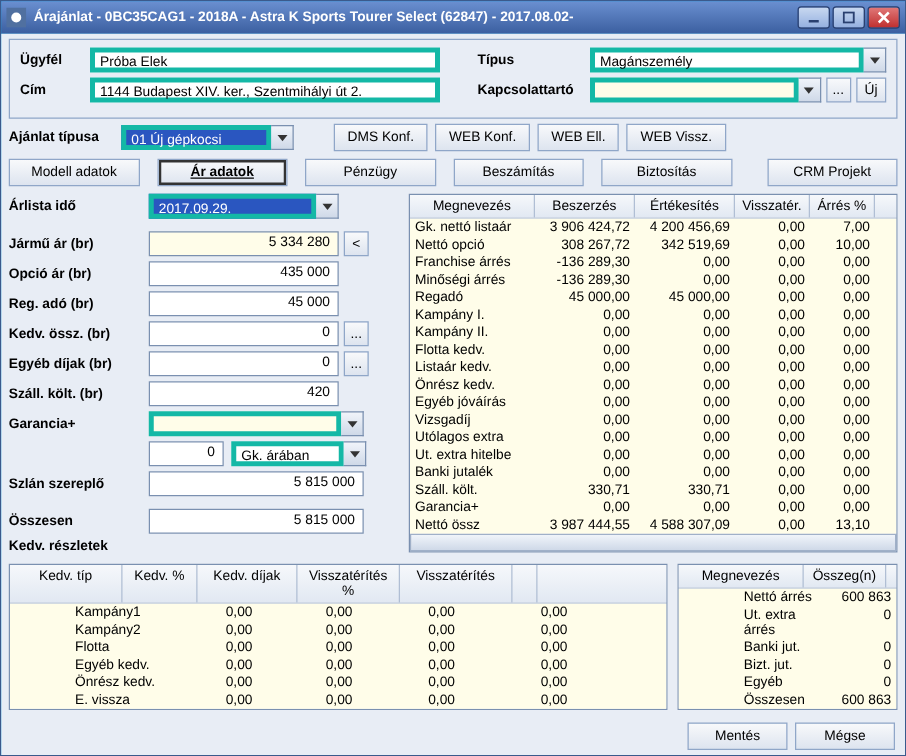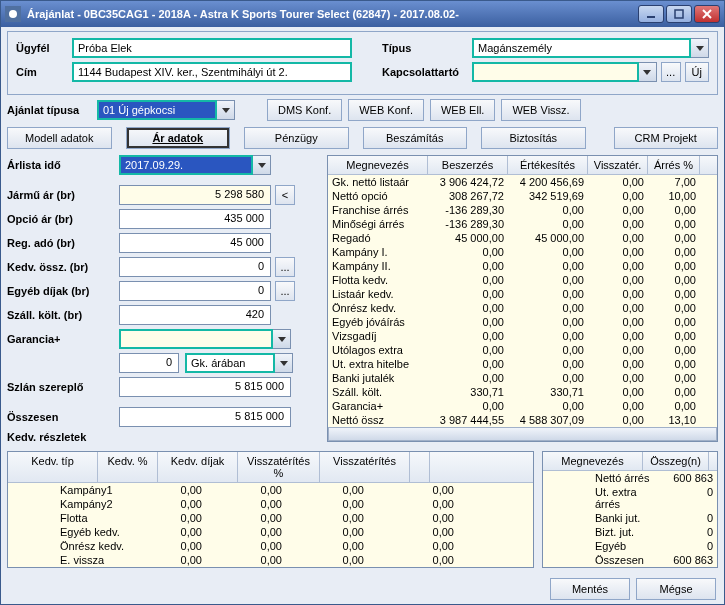--- a/index.html
+++ b/index.html
@@ -9,21 +9,21 @@
   .titlebar .icon { width: 16px; height: 16px; margin-right: 6px; }
   .titlebar .title { flex: 1; font-weight: bold; }
   .winbtn { width: 26px; height: 18px; margin-left: 2px; border: 1px solid #2a4070; background: linear-gradient(#c8d8f0,#95b0e0); border-radius: 3px; display: flex; align-items: center; justify-content: center; cursor: pointer; }
   .winbtn.close { background: linear-gradient(#e07878,#c03030); }
   .winbtn svg { width: 10px; height: 10px; }
   .client { flex: 1; background: #e8edf5; padding: 4px 6px; position: relative; }
   .topbox { border: 1px solid #8fa6c8; background: #e8edf5; padding: 6px 8px 8px 8px; margin-bottom: 4px; }
   .row { display: flex; align-items: center; margin-bottom: 4px; }
   .lbl { width: 56px; font-weight: bold; }
   .lbl2 { width: 90px; font-weight: bold; }
-  .txt { border: 2px solid #14b8a6; background: #fff; height: 20px; padding: 2px 4px; }
+  .txt { border: 4px solid #14b8a6; background: #fff; height: 20px; padding: 2px 4px; }
   .combo { display: flex; }
   .combo .txt { flex: 1; }
   .combo .btn-down { width: 18px; height: 20px; border: 1px solid #7a90b0; border-left: 0; background: linear-gradient(#f0f4fa,#cfd9e8); display: flex; align-items: center; justify-content: center; cursor: pointer; }
   .tri { width: 0; height: 0; border-left: 4px solid transparent; border-right: 4px solid transparent; border-top: 5px solid #333; }
   .btn { height: 22px; padding: 0 10px; background: linear-gradient(#f8f9fb,#dde4ef); border: 1px solid #8fa6c8; cursor: pointer; display: inline-flex; align-items: center; justify-content: center; }
   .btn.small { padding: 0 4px; height: 20px; min-width: 20px; }
   .ajrow { display: flex; align-items: center; gap: 6px; margin-bottom: 6px; }
   .tabs { display: flex; gap: 14px; margin-bottom: 6px; }
   .tabs .btn { width: 116px; }
   .tabs .btn.active { box-shadow: 0 0 0 2px #333 inset; }
@@ -154,21 +154,21 @@
             <div class="txt sel" style="text-align:left;color:#fff">2017.09.29.</div>
             <div class="btn-down">
                 <div class="tri"></div>
               </div>
           </div>
         </div>
         <div style="height:6px"></div>
         <div id="leftfields">
             <div class="field-row">
               <div class="flabel">Jármű ár (br)</div>
-              <div class="numtxt">5 298 580</div>
+              <div class="numtxt">5 334 280</div>
               <div class="btn small" style="margin-left: 2px;">&lt;</div>
             </div>
             <div class="field-row">
               <div class="flabel">Opció ár (br)</div>
               <div class="numtxt" style="background: rgb(255, 255, 255);">435 000</div>
             </div>
             <div class="field-row">
               <div class="flabel">Reg. adó (br)</div>
               <div class="numtxt" style="background: rgb(255, 255, 255);">45 000</div>
             </div>

